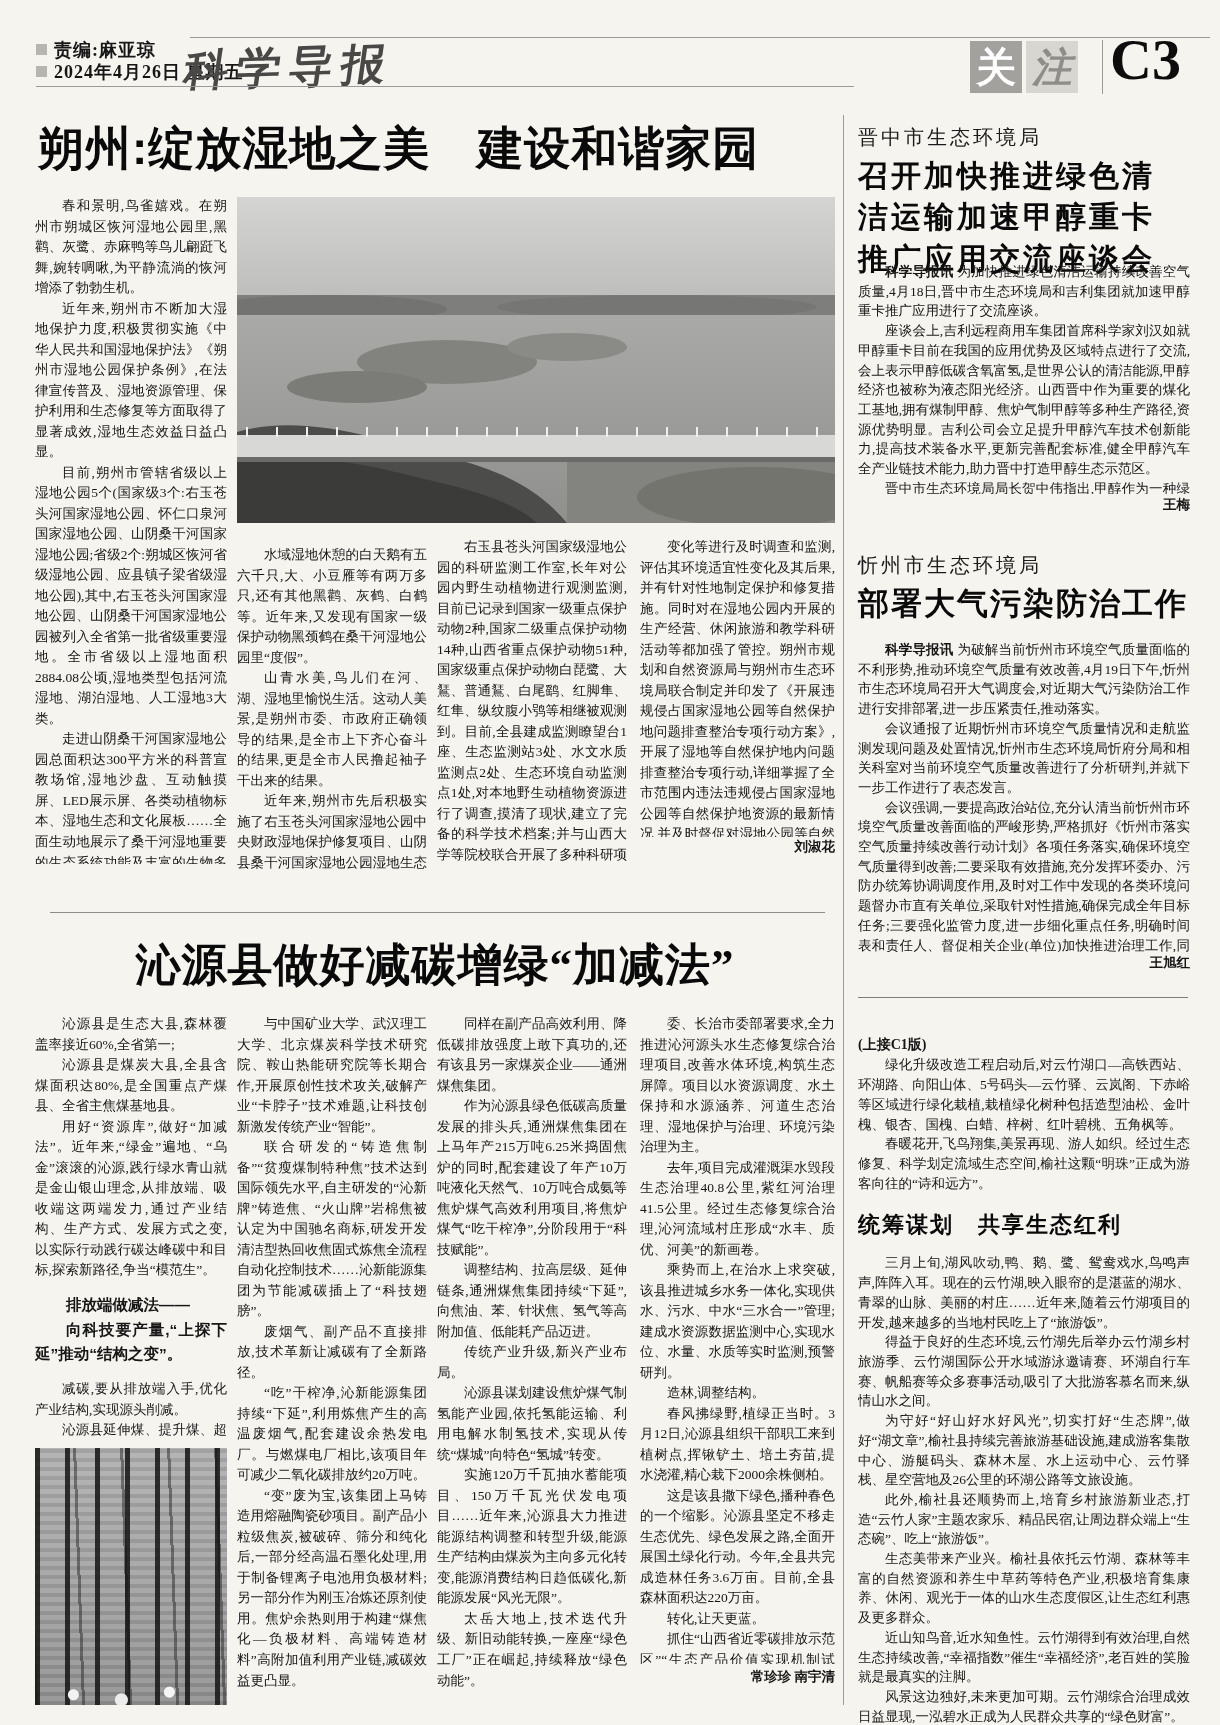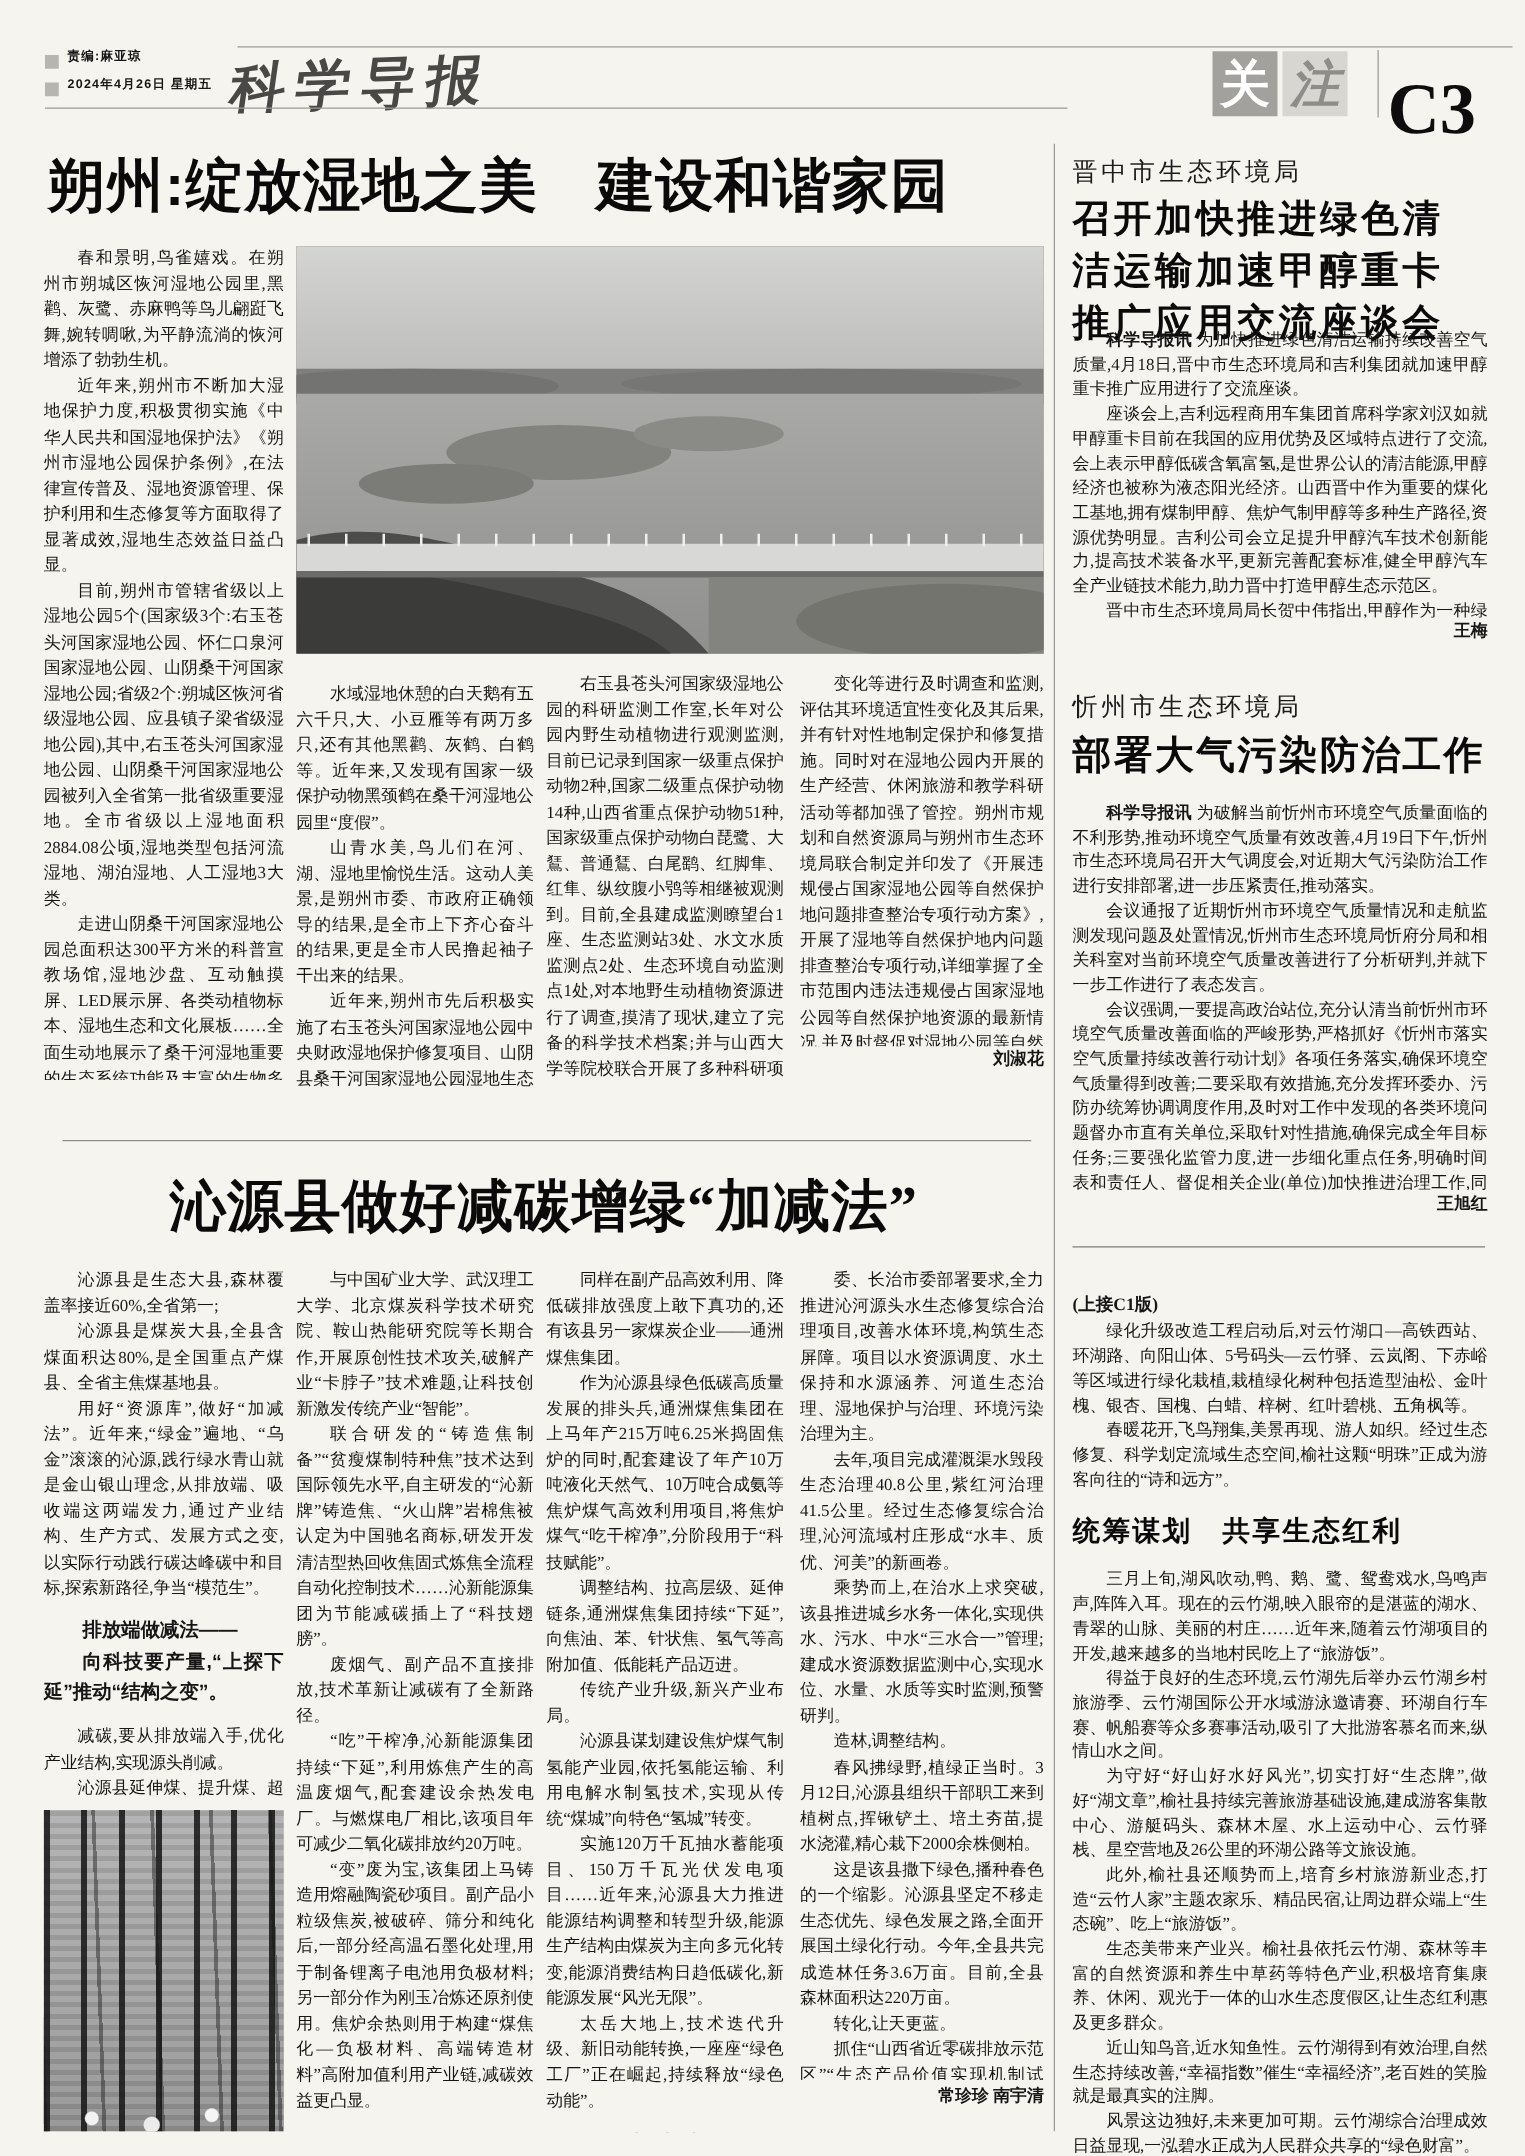--- a/index.html
+++ b/index.html
@@ -3,28 +3,28 @@
 <meta charset="utf-8">
 <style>
   html,body{margin:0;padding:0;}
   .page{position:relative;width:1220px;height:1725px;background:#f6f4ef;overflow:hidden;
         font-family:"Liberation Serif","DejaVu Serif",serif;color:#161616;}
   .abs{position:absolute;}
   .rule{background:#9a9a9a;height:1px;}
   .vrule{background:#9a9a9a;width:1px;}
   
   .hdr-sq{width:11px;height:11px;background:#b7b5b0;}
-  .hdr-line{font-size:10px;font-weight:bold;letter-spacing:1px;font-family:Liberation Sans, sans-serif;}
+  .hdr-line{font-size:18px;font-weight:bold;letter-spacing:1px;font-family:Liberation Serif, serif;}
   .masthead{font-family:"DejaVu Serif",serif;font-size:44px;font-weight:bold;color:#4a4846;
             transform:skewX(-10deg) rotate(-2deg);letter-spacing:8px;}
   .sec-block{width:52px;height:52px;display:flex;align-items:center;justify-content:center;
              font-family:"Liberation Sans",sans-serif;font-size:40px;font-weight:900;}
   .sec-1{background:#a3a19d;color:#ffffff;}
   .sec-2{background:#d8d6d1;color:#8f8d89;font-style:italic;font-family:"DejaVu Serif",serif;}
-  .pageno{font-family:"Liberation Serif",serif;font-size:58px;font-weight:bold;color:#0d0d0d;margin-top:27px;}
+  .pageno{font-family:"Liberation Serif",serif;font-size:58px;font-weight:bold;color:#0d0d0d;}
   
   .main-headline{font-family:"Liberation Sans","DejaVu Sans",sans-serif;font-weight:900;
                  font-size:46px;letter-spacing:1px;color:#0a0a0a;white-space:nowrap;}
   .mid-headline{font-family:"Liberation Serif",serif;font-weight:900;font-size:45px;
                 text-align:center;color:#0a0a0a;letter-spacing:1px;}
   
   .col{font-size:13.5px;line-height:1.52;text-align:justify;overflow:hidden;}
   .col p.para{margin:0;text-indent:2em;}
   .rail-col{font-size:13.5px;line-height:1.46;text-align:justify;overflow:hidden;}
   .rail-col p.para{margin:0;text-indent:2em;}

